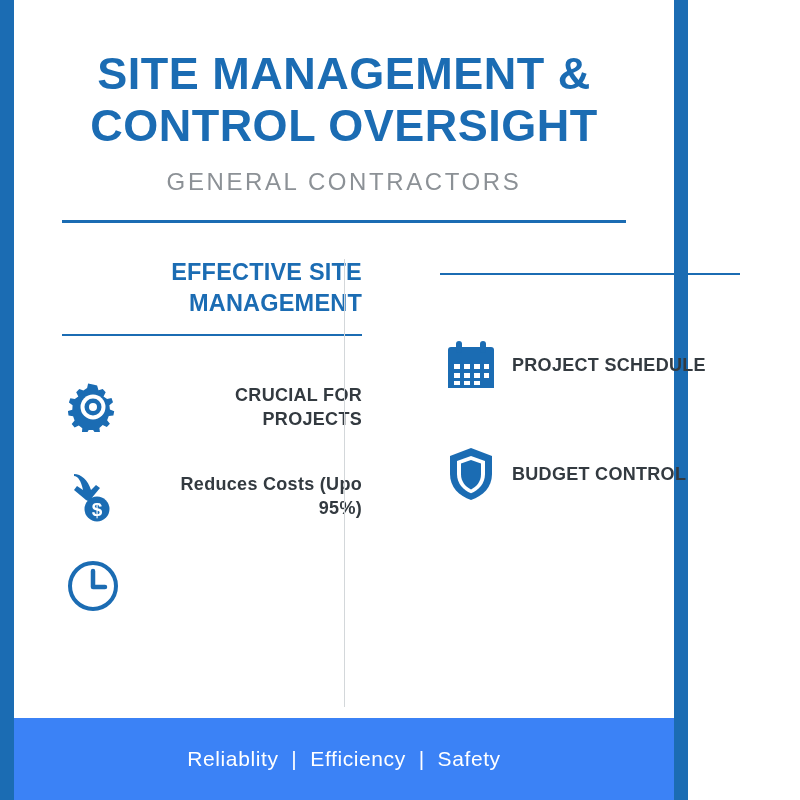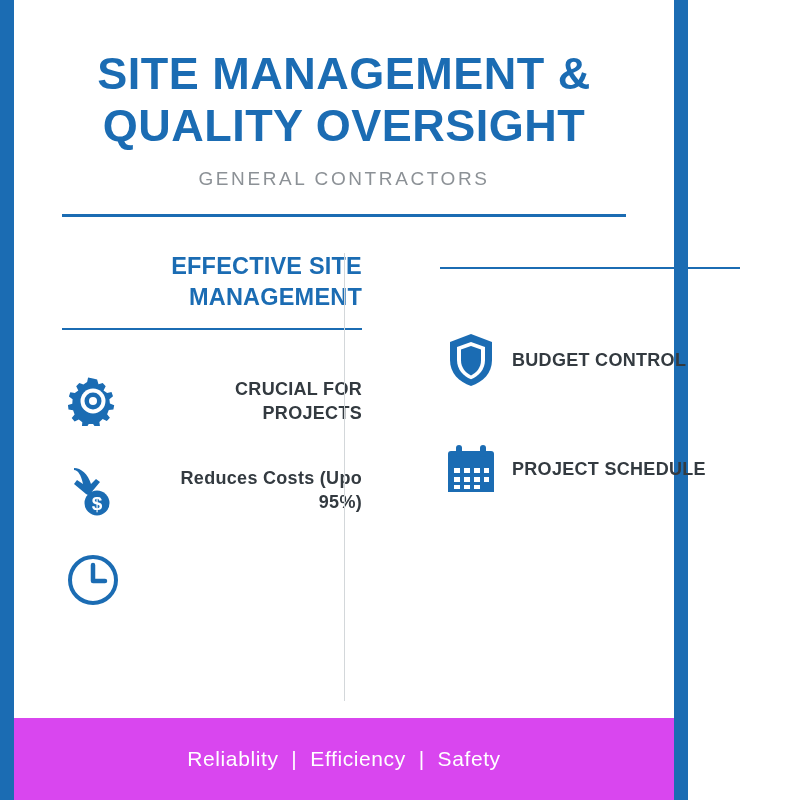--- a/index.html
+++ b/index.html
@@ -47,21 +47,21 @@
   .title {
     color: #1b6cb3;
     font-size: 45px;
     line-height: 1.16;
     font-weight: bold;
     letter-spacing: 0.5px;
     margin: 0;
   }
   .subtitle {
     color: #8c9196;
-    font-size: 19px;
+    font-size: 24px;
     letter-spacing: 2.6px;
     margin-top: 16px;
     font-weight: normal;
   }
   .title-rule {
     margin-top: 24px;
     height: 3px;
     background: #1b6cb3;
     width: 100%;
   }
@@ -132,21 +132,21 @@
   }
   .item-label.upper { text-transform: uppercase; }
 
   .left-col .items { margin-top: 46px; }
   .left-col .item { margin-bottom: 36px; }
   .right-col .items { margin-top: 64px; }
   .right-col .item { margin-bottom: 56px; }
 
   .footer {
     height: 82px;
-    background: #d946ef;
+    background: #3b82f6;
     color: #ffffff;
     display: flex;
     align-items: center;
     justify-content: center;
     font-size: 21px;
     letter-spacing: 0.6px;
   }
   .footer-inner { white-space: pre; }
 </style>
 </head>
@@ -155,21 +155,21 @@
 <div class="poster">
 
   <div class="edge-bar left"></div>
   <div class="edge-bar right"></div>
 
   <div class="content">
 
     <div class="title-block">
       <h1 class="title">
         <span>SITE MANAGEMENT &amp;</span><br>
-        <span>QUALITY OVERSIGHT</span>
+        <span>CONTROL OVERSIGHT</span>
       </h1>
       <div class="subtitle">GENERAL CONTRACTORS</div>
       <div class="title-rule"></div>
     </div>
 
     <div class="columns">
       <div class="divider"></div>
 
       <div class="col left-col">
         <h2 class="col-title">EFFECTIVE SITE MANAGEMENT</h2>
@@ -211,31 +211,20 @@
             </div>
           </div>
 
         </div>
       </div>
 
       <div class="col right-col">
         <div class="col-rule"></div>
 
         <div class="items">
-
-          <div class="item">
-            <div class="icon-wrap">
-              <svg width="46" height="54" viewBox="0 0 46 54" aria-hidden="true">
-                <path fill="#1b6cb3" d="M23 1L2 9v18c0 13 9 22 21 26 12-4 21-13 21-26V9z"></path>
-                <path fill="#ffffff" d="M23 9L9 14v13c0 9.5 6.2 16.2 14 19.3 7.8-3.1 14-9.8 14-19.3V14z"></path>
-                <path fill="#1b6cb3" d="M23 13l-10 3.6v10.7c0 7.4 4.6 12.6 10 15.1 5.4-2.5 10-7.7 10-15.1V16.6z"></path>
-              </svg>
-            </div>
-            <div class="item-label upper">BUDGET CONTROL</div>
-          </div>
 
           <div class="item">
             <div class="icon-wrap">
               <svg width="52" height="52" viewBox="0 0 52 52" aria-hidden="true">
                 <rect x="3" y="8" width="46" height="41" rx="3" fill="#1b6cb3"></rect>
                 <rect x="3" y="20" width="46" height="29" fill="#1b6cb3"></rect>
                 <rect x="11" y="2" width="6" height="12" rx="3" fill="#1b6cb3"></rect>
                 <rect x="35" y="2" width="6" height="12" rx="3" fill="#1b6cb3"></rect>
                 <g fill="#ffffff">
                   <rect x="9" y="25" width="6" height="5"></rect>
@@ -248,20 +237,31 @@
                   <rect x="39" y="34" width="5" height="5"></rect>
                   <rect x="9" y="42" width="6" height="4"></rect>
                   <rect x="19" y="42" width="6" height="4"></rect>
                   <rect x="29" y="42" width="6" height="4"></rect>
                 </g>
               </svg>
             </div>
             <div class="item-label upper">PROJECT SCHEDULE</div>
           </div>
 
+          <div class="item">
+            <div class="icon-wrap">
+              <svg width="46" height="54" viewBox="0 0 46 54" aria-hidden="true">
+                <path fill="#1b6cb3" d="M23 1L2 9v18c0 13 9 22 21 26 12-4 21-13 21-26V9z"></path>
+                <path fill="#ffffff" d="M23 9L9 14v13c0 9.5 6.2 16.2 14 19.3 7.8-3.1 14-9.8 14-19.3V14z"></path>
+                <path fill="#1b6cb3" d="M23 13l-10 3.6v10.7c0 7.4 4.6 12.6 10 15.1 5.4-2.5 10-7.7 10-15.1V16.6z"></path>
+              </svg>
+            </div>
+            <div class="item-label upper">BUDGET CONTROL</div>
+          </div>
+
         </div>
       </div>
     </div>
 
   </div>
 
   <div class="footer">
     <div class="footer-inner">Reliablity  |  Efficiency  |  Safety</div>
   </div>
 

